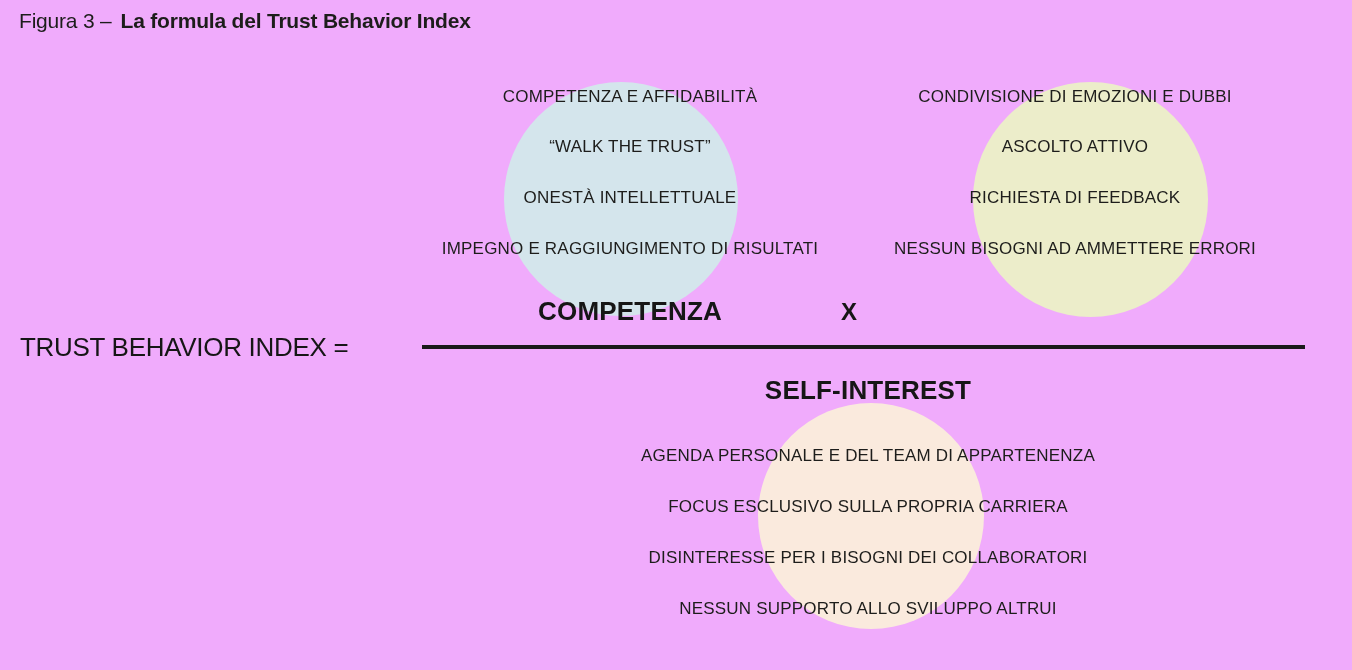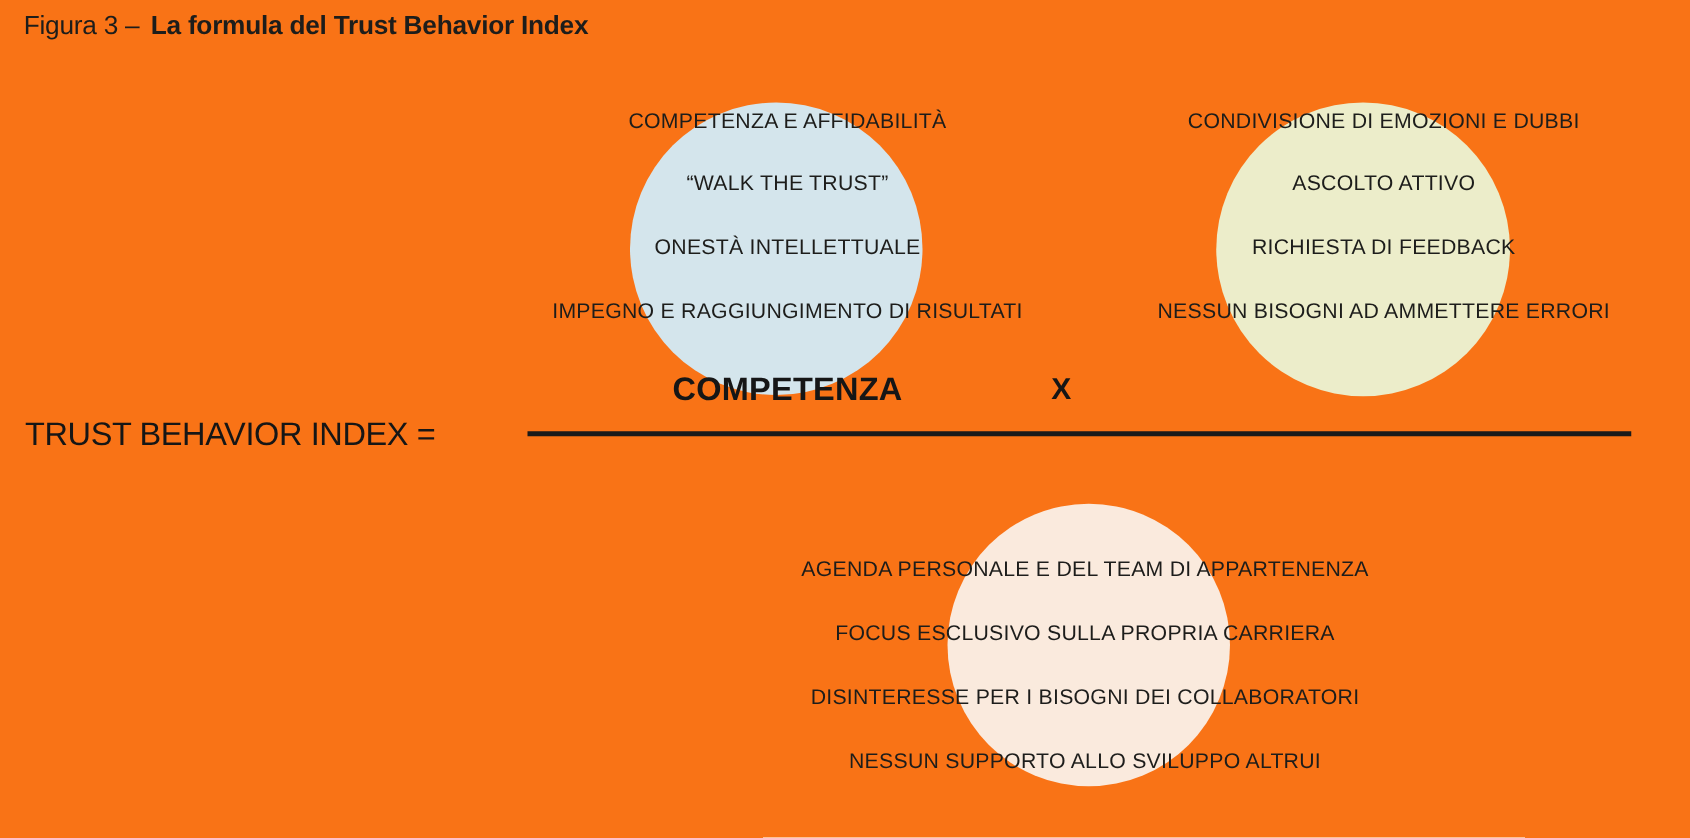--- a/index.html
+++ b/index.html
@@ -1,20 +1,20 @@
 <!DOCTYPE html>
 <html><head>
 <meta charset="utf-8">
 <style>
   html, body { margin: 0; padding: 0; background: #ffffff; }
   .page {
     position: relative;
     width: 1352px;
     height: 670px;
-    background: #f97316;
+    background: #f0abfc;
     font-family: "Liberation Sans", sans-serif;
     color: #1d1d1b;
     overflow: hidden;
   }
 
   
   .fig-header {
     position: absolute;
     left: 19px;
     top: 6px;
@@ -32,21 +32,21 @@
     border-radius: 50%;
     z-index: 0;
   }
   .circle.blue  { left: 504px; top: 82px;  width: 234px; height: 234px; }
   .circle.olive { left: 973px; top: 82px;  width: 235px; height: 235px; }
   .circle.peach { left: 758px; top: 403px; width: 226px; height: 226px; }
 
   
   .col { position: absolute; top: 0; height: 523px; z-index: 1; }
   .col-left   { left: 420px; width: 420px; }
-  .col-right  { left: 896px; width: 422px; }
+  .col-right  { left: 864px; width: 422px; }
   .col-bottom { left: 637px; width: 462px; }
 
   .item {
     position: absolute;
     left: 0; right: 0;
     text-align: center;
     font-size: 17px;
     line-height: 20px;
     height: 20px;
     letter-spacing: 0.2px;
@@ -140,19 +140,20 @@
   <div class="col col-right">
     <div class="item r1">CONDIVISIONE DI EMOZIONI E DUBBI</div>
     <div class="item r2">ASCOLTO ATTIVO</div>
     <div class="item r3">RICHIESTA DI FEEDBACK</div>
     <div class="item r4">NESSUN BISOGNI AD AMMETTERE ERRORI</div>
   </div>
 
   <div class="frac-line"></div>
 
   <div class="col col-bottom">
+    <div class="term-label self-label">SELF-INTEREST</div>
     <div class="item b1">AGENDA PERSONALE E DEL TEAM DI APPARTENENZA</div>
     <div class="item b2">FOCUS ESCLUSIVO SULLA PROPRIA CARRIERA</div>
     <div class="item b3">DISINTERESSE PER I BISOGNI DEI COLLABORATORI</div>
     <div class="item b4">NESSUN SUPPORTO ALLO SVILUPPO ALTRUI</div>
   </div>
 
 </div>
 
 </body></html>

